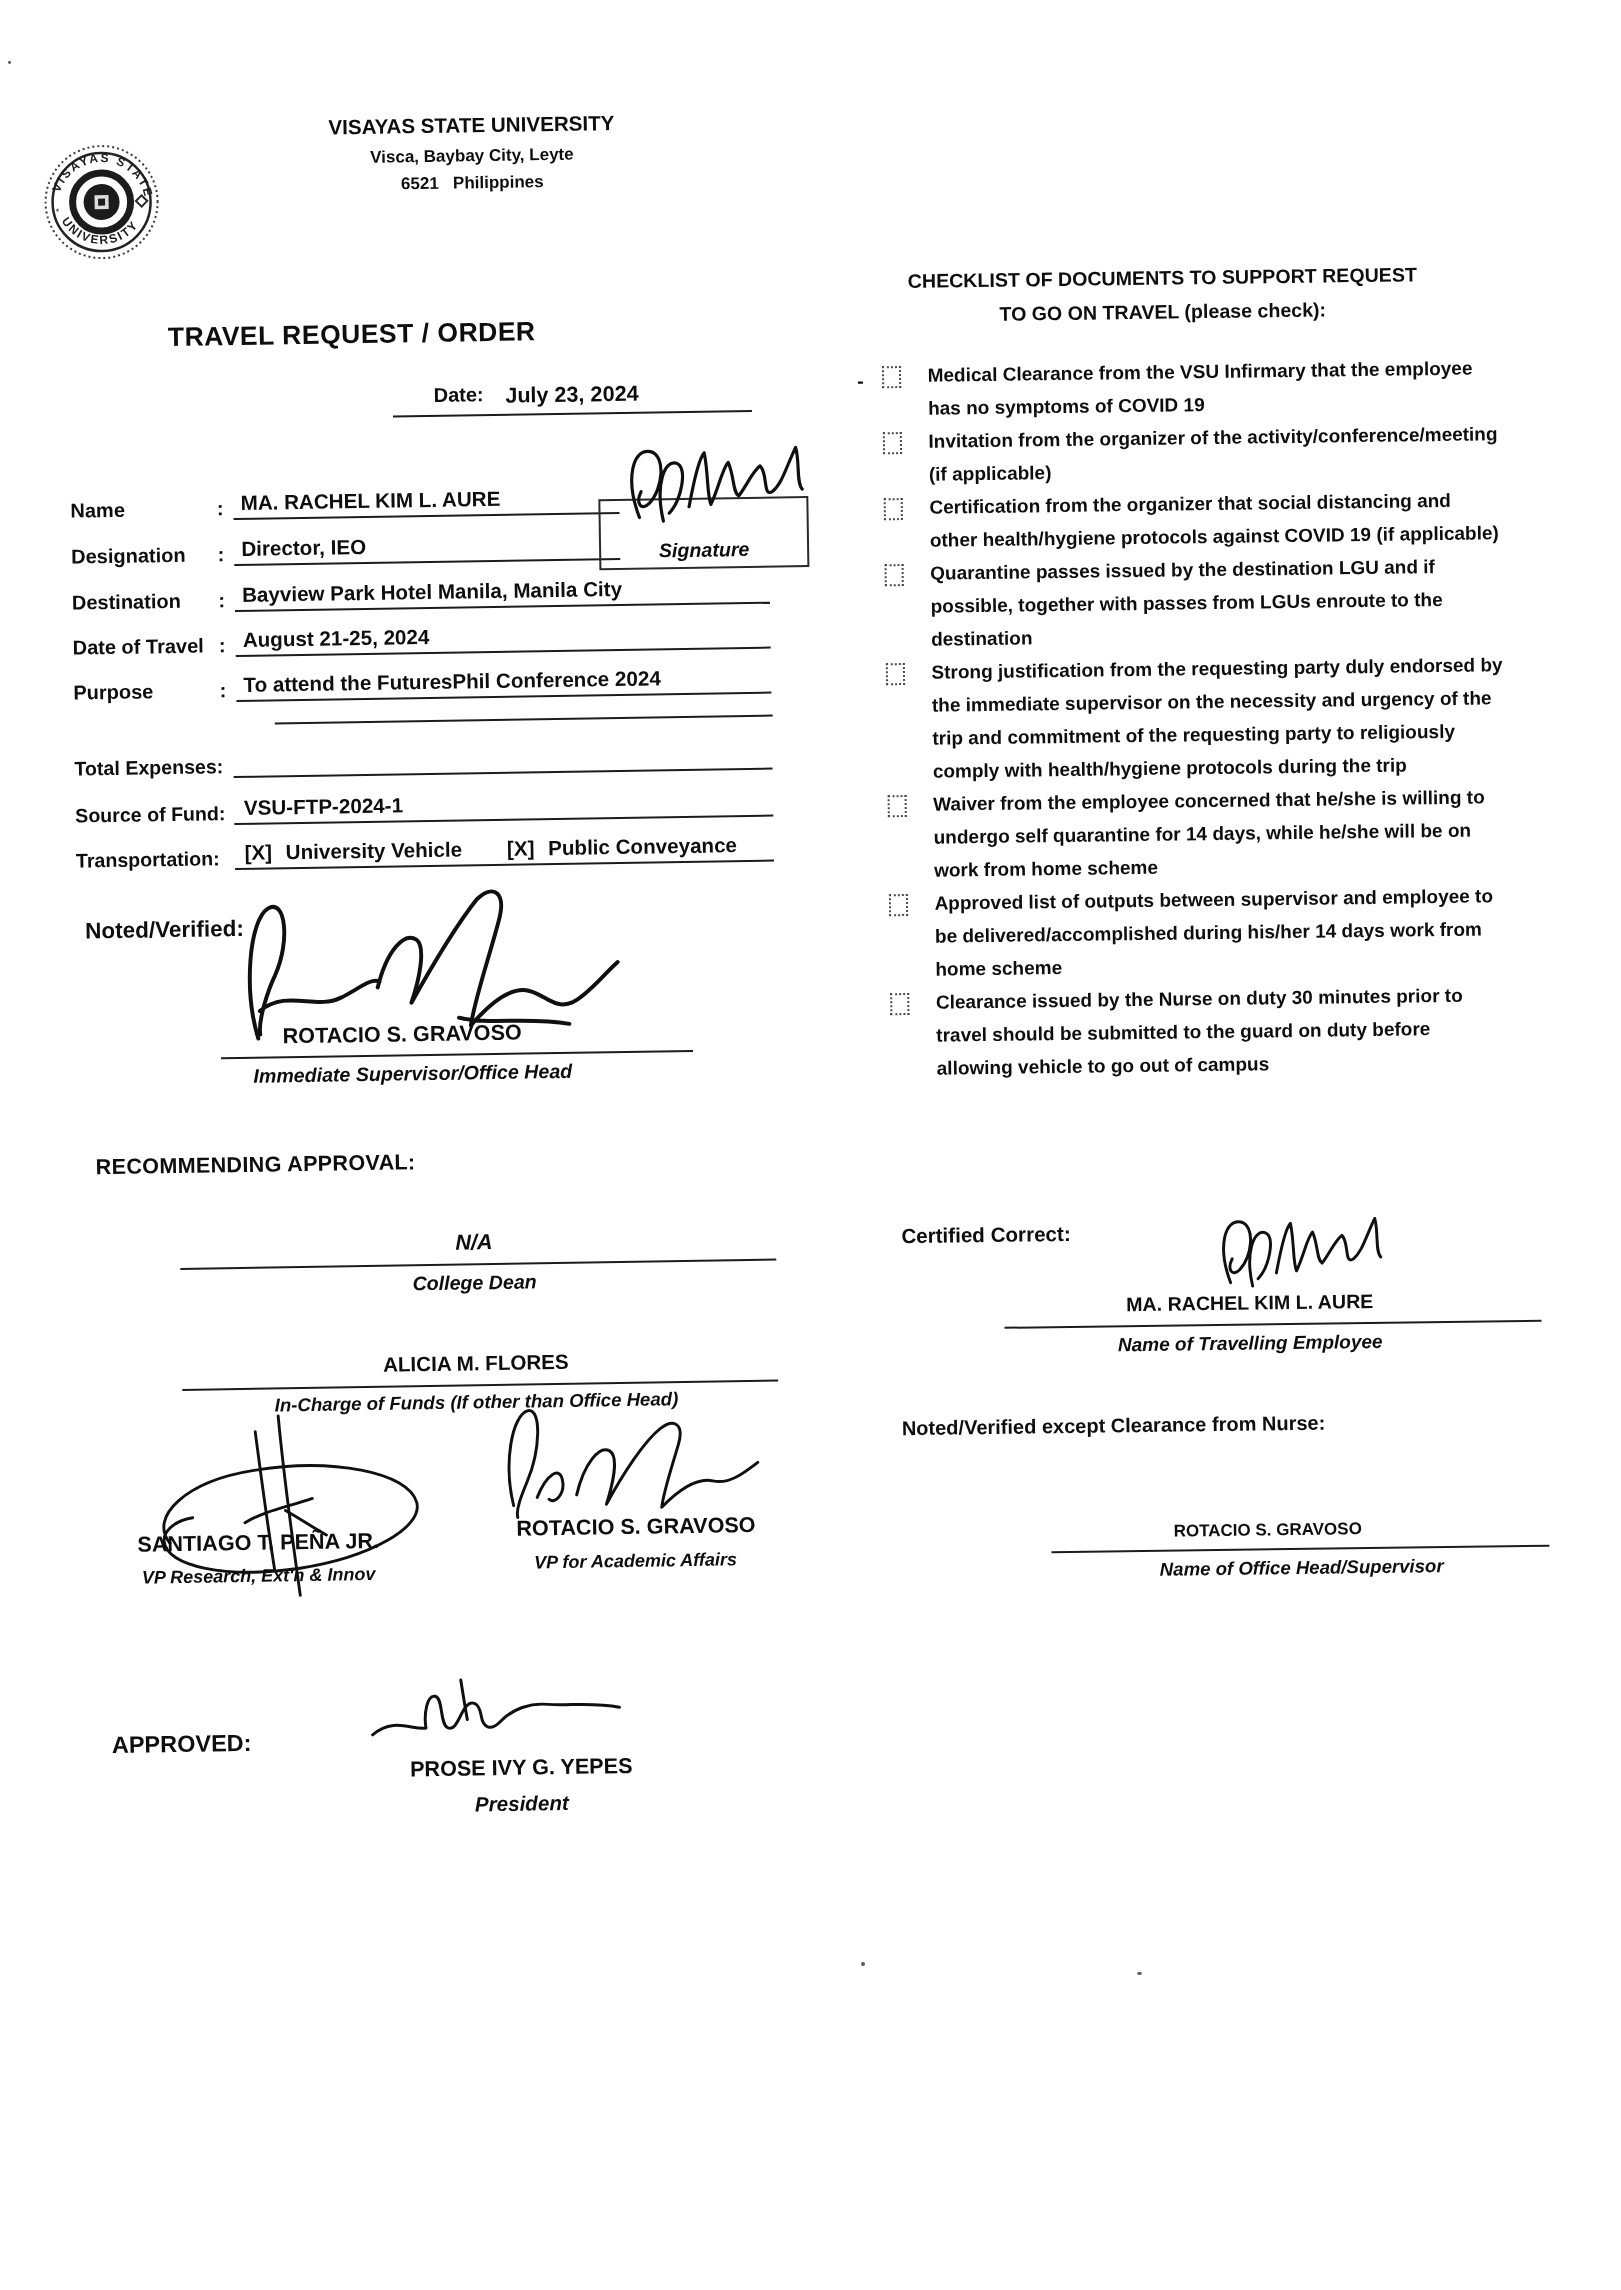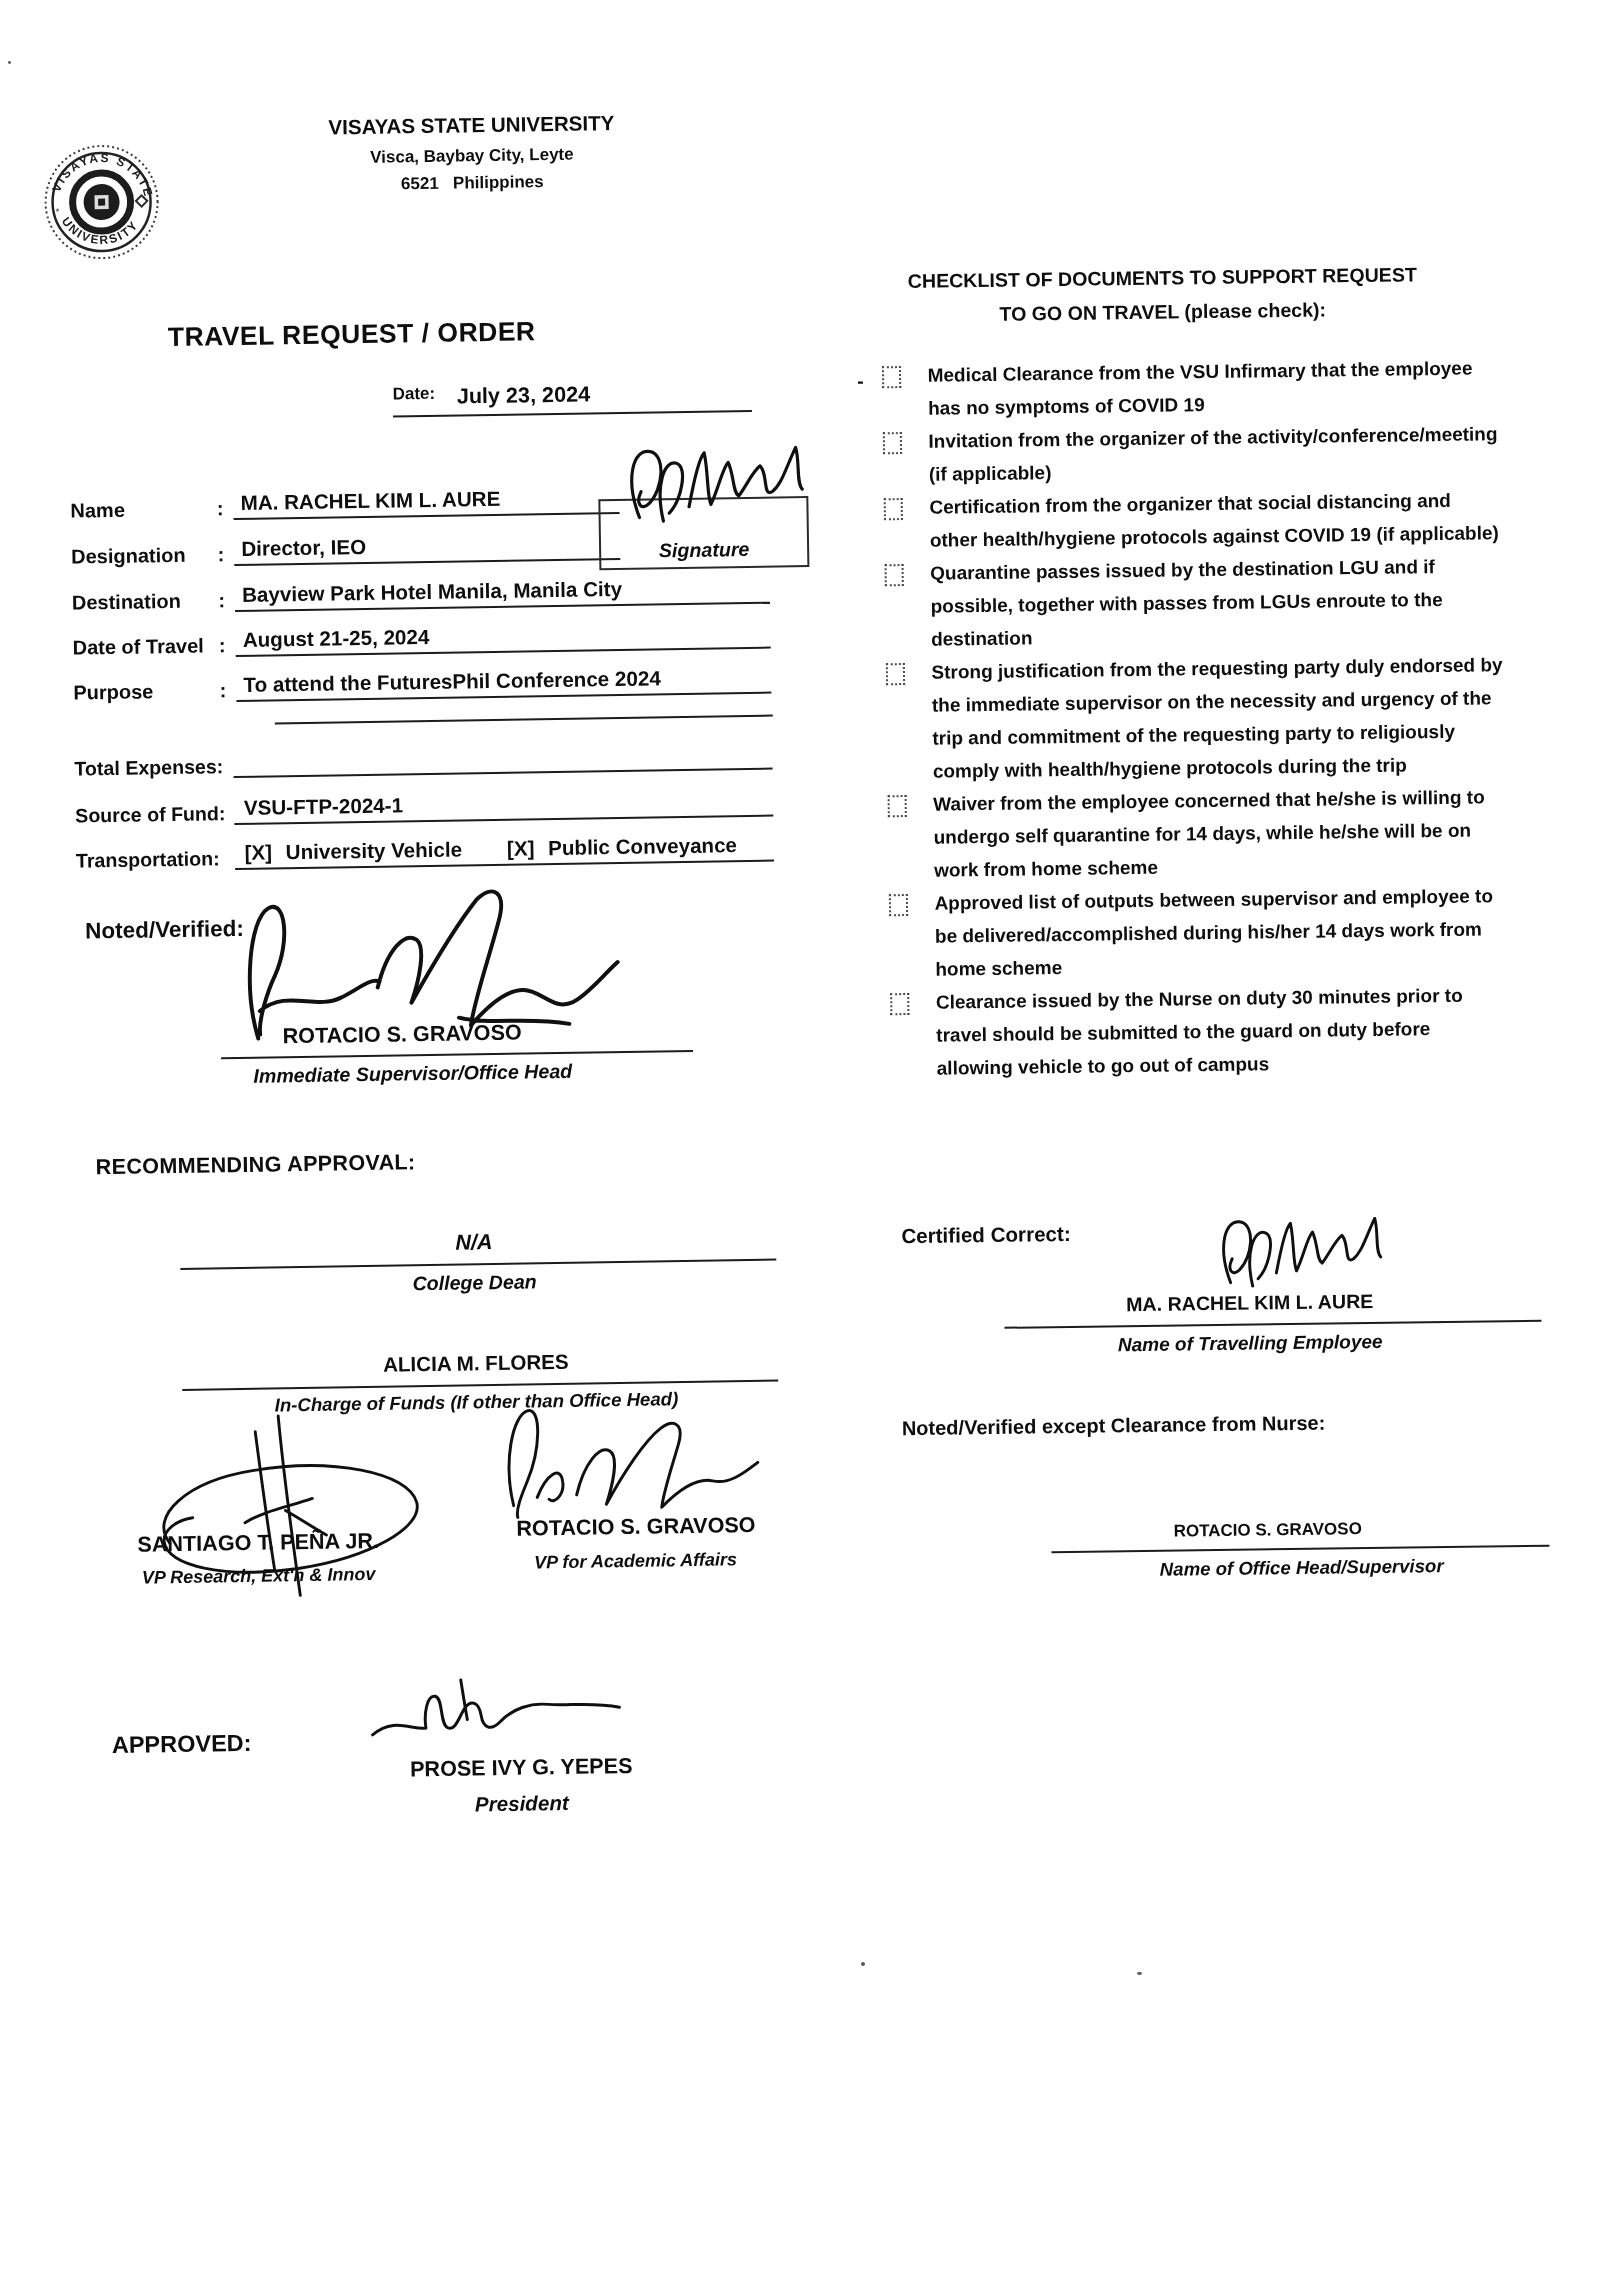--- a/index.html
+++ b/index.html
@@ -56,21 +56,21 @@
 
     <div class="abs ctr" style="left:245px;top:21.6px;width:402px;line-height:1.6;">
       <div class="b" style="font-size:20.6px;">VISAYAS STATE UNIVERSITY</div>
       <div class="b" style="font-size:17px;font-weight:600;">Visca, Baybay City, Leyte</div>
       <div class="b" style="font-size:17px;font-weight:600;white-space:pre;">6521   Philippines</div>
     </div>
 
     <div class="abs ctr b" style="left:127px;top:230px;width:392px;font-size:26.5px;letter-spacing:0.5px;">TRAVEL REQUEST / ORDER</div>
 
     <div class="abs" style="left:363px;top:296px;width:359px;border-bottom:2.5px solid #1c1c1c;display:flex;gap:21.6px;padding-bottom:4.9px;">
-      <span class="b" style="font-size:17px;">Date:</span>
+      <span class="b" style="font-size:20px;margin-left:41px;">Date:</span>
       <span class="b" style="font-size:21.6px;">July 23, 2024</span>
     </div>
 
     <div class="abs frow" style="left:39px;top:400px;width:549px;">
       <span class="flabel" style="width:137px;">Name</span>
       <span class="fcolon" style="width:25.5px;">:</span>
       <span class="fval" style="width:380px;">MA. RACHEL KIM L. AURE</span>
     </div>
     <div class="abs frow" style="left:39px;top:446px;width:549px;">
       <span class="flabel" style="width:137px;">Designation</span>

